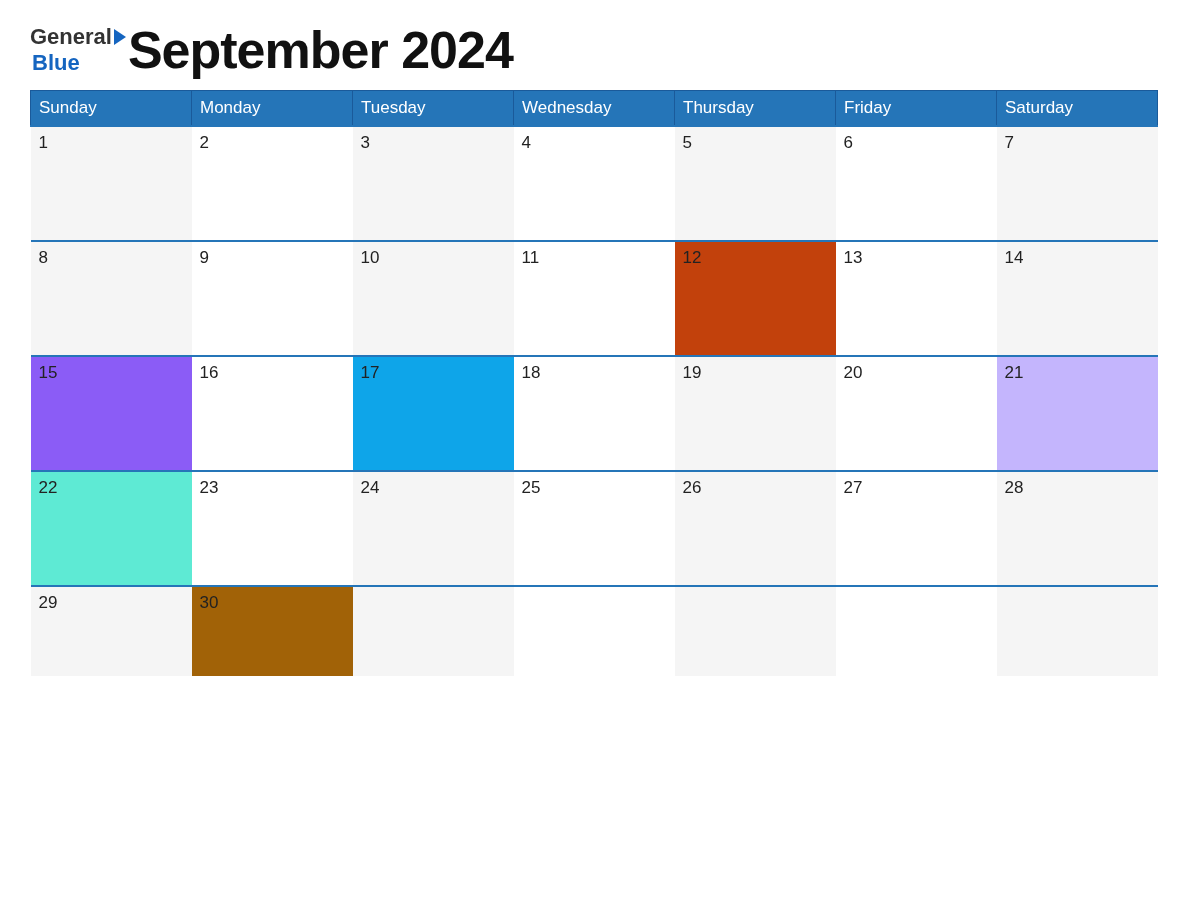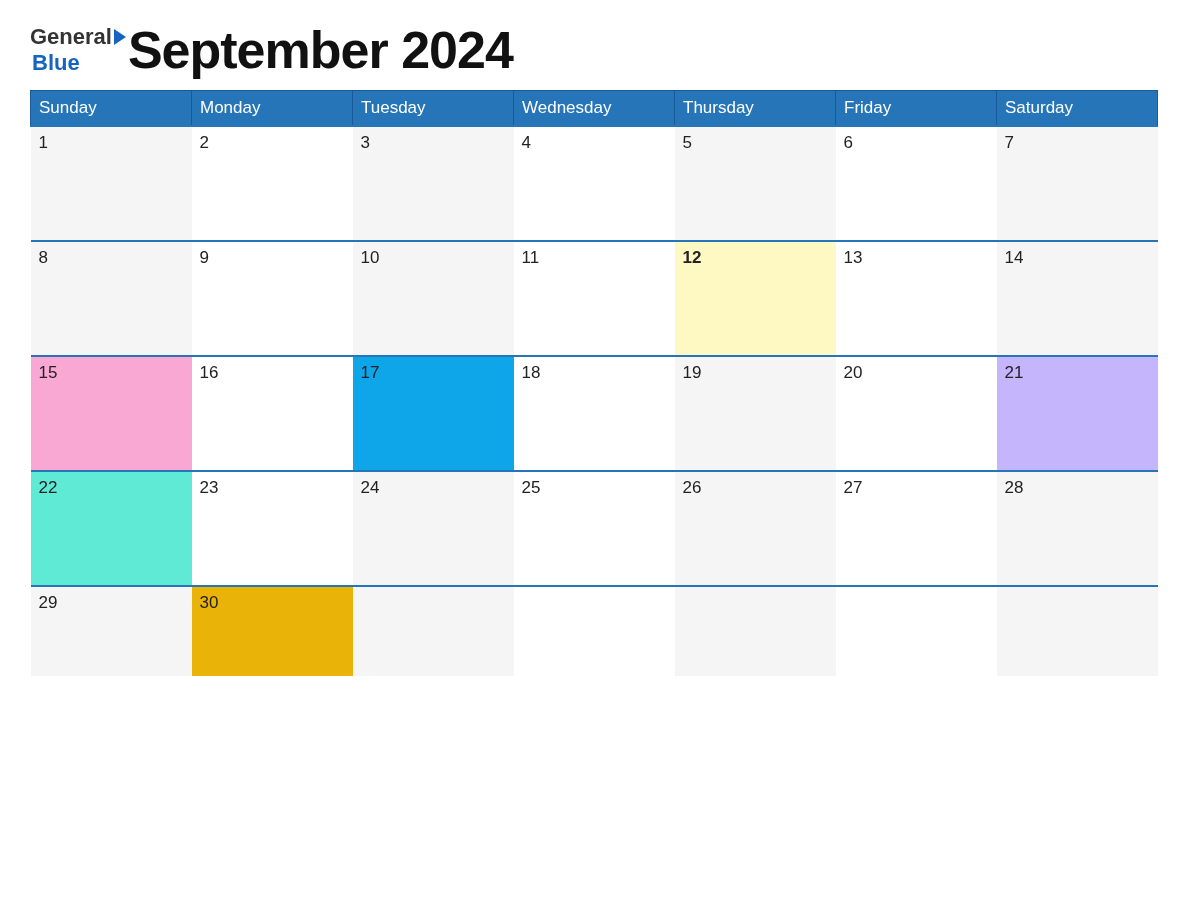--- a/index.html
+++ b/index.html
@@ -144,45 +144,45 @@
         <td style="background-color: rgb(255, 255, 255);"><span class="day-number">4</span></td>
         <td style="background-color: rgb(245, 245, 245);"><span class="day-number">5</span></td>
         <td style="background-color: rgb(255, 255, 255);"><span class="day-number">6</span></td>
         <td style="background-color: rgb(245, 245, 245);"><span class="day-number">7</span></td>
       </tr>
       <tr>
         <td style="background-color: rgb(245, 245, 245);"><span class="day-number">8</span></td>
         <td style="background-color: rgb(255, 255, 255);"><span class="day-number">9</span></td>
         <td style="background-color: rgb(245, 245, 245);"><span class="day-number">10</span></td>
         <td style="background-color: rgb(255, 255, 255);"><span class="day-number">11</span></td>
-        <td style="background-color: #fef9c3; font-weight: bold;"><span class="day-number">12</span></td>
+        <td style="background-color: #c2410c;"><span class="day-number">12</span></td>
         <td style="background-color: rgb(255, 255, 255);"><span class="day-number">13</span></td>
         <td style="background-color: rgb(245, 245, 245);"><span class="day-number">14</span></td>
       </tr>
       <tr>
-        <td style="background-color: #f9a8d4;"><span class="day-number">15</span></td>
+        <td style="background-color: #8b5cf6;"><span class="day-number">15</span></td>
         <td style="background-color: rgb(255, 255, 255);"><span class="day-number">16</span></td>
         <td style="background-color: #0ea5e9;"><span class="day-number">17</span></td>
         <td style="background-color: rgb(255, 255, 255);"><span class="day-number">18</span></td>
         <td style="background-color: rgb(245, 245, 245);"><span class="day-number">19</span></td>
         <td style="background-color: rgb(255, 255, 255);"><span class="day-number">20</span></td>
         <td style="background-color: #c4b5fd;"><span class="day-number">21</span></td>
       </tr>
       <tr>
         <td style="background-color: #5eead4;"><span class="day-number">22</span></td>
         <td style="background-color: rgb(255, 255, 255);"><span class="day-number">23</span></td>
         <td style="background-color: rgb(245, 245, 245);"><span class="day-number">24</span></td>
         <td style="background-color: rgb(255, 255, 255);"><span class="day-number">25</span></td>
         <td style="background-color: rgb(245, 245, 245);"><span class="day-number">26</span></td>
         <td style="background-color: rgb(255, 255, 255);"><span class="day-number">27</span></td>
         <td style="background-color: rgb(245, 245, 245);"><span class="day-number">28</span></td>
       </tr>
       <tr>
         <td style="background-color: rgb(245, 245, 245);"><span class="day-number">29</span></td>
-        <td style="background-color: #eab308;"><span class="day-number">30</span></td>
+        <td style="background-color: #a16207;"><span class="day-number">30</span></td>
         <td class="empty-cell"></td>
         <td class="empty-cell"></td>
         <td class="empty-cell"></td>
         <td class="empty-cell"></td>
         <td class="empty-cell"></td>
       </tr>
     </tbody>
 </table>
 
 </body></html>

